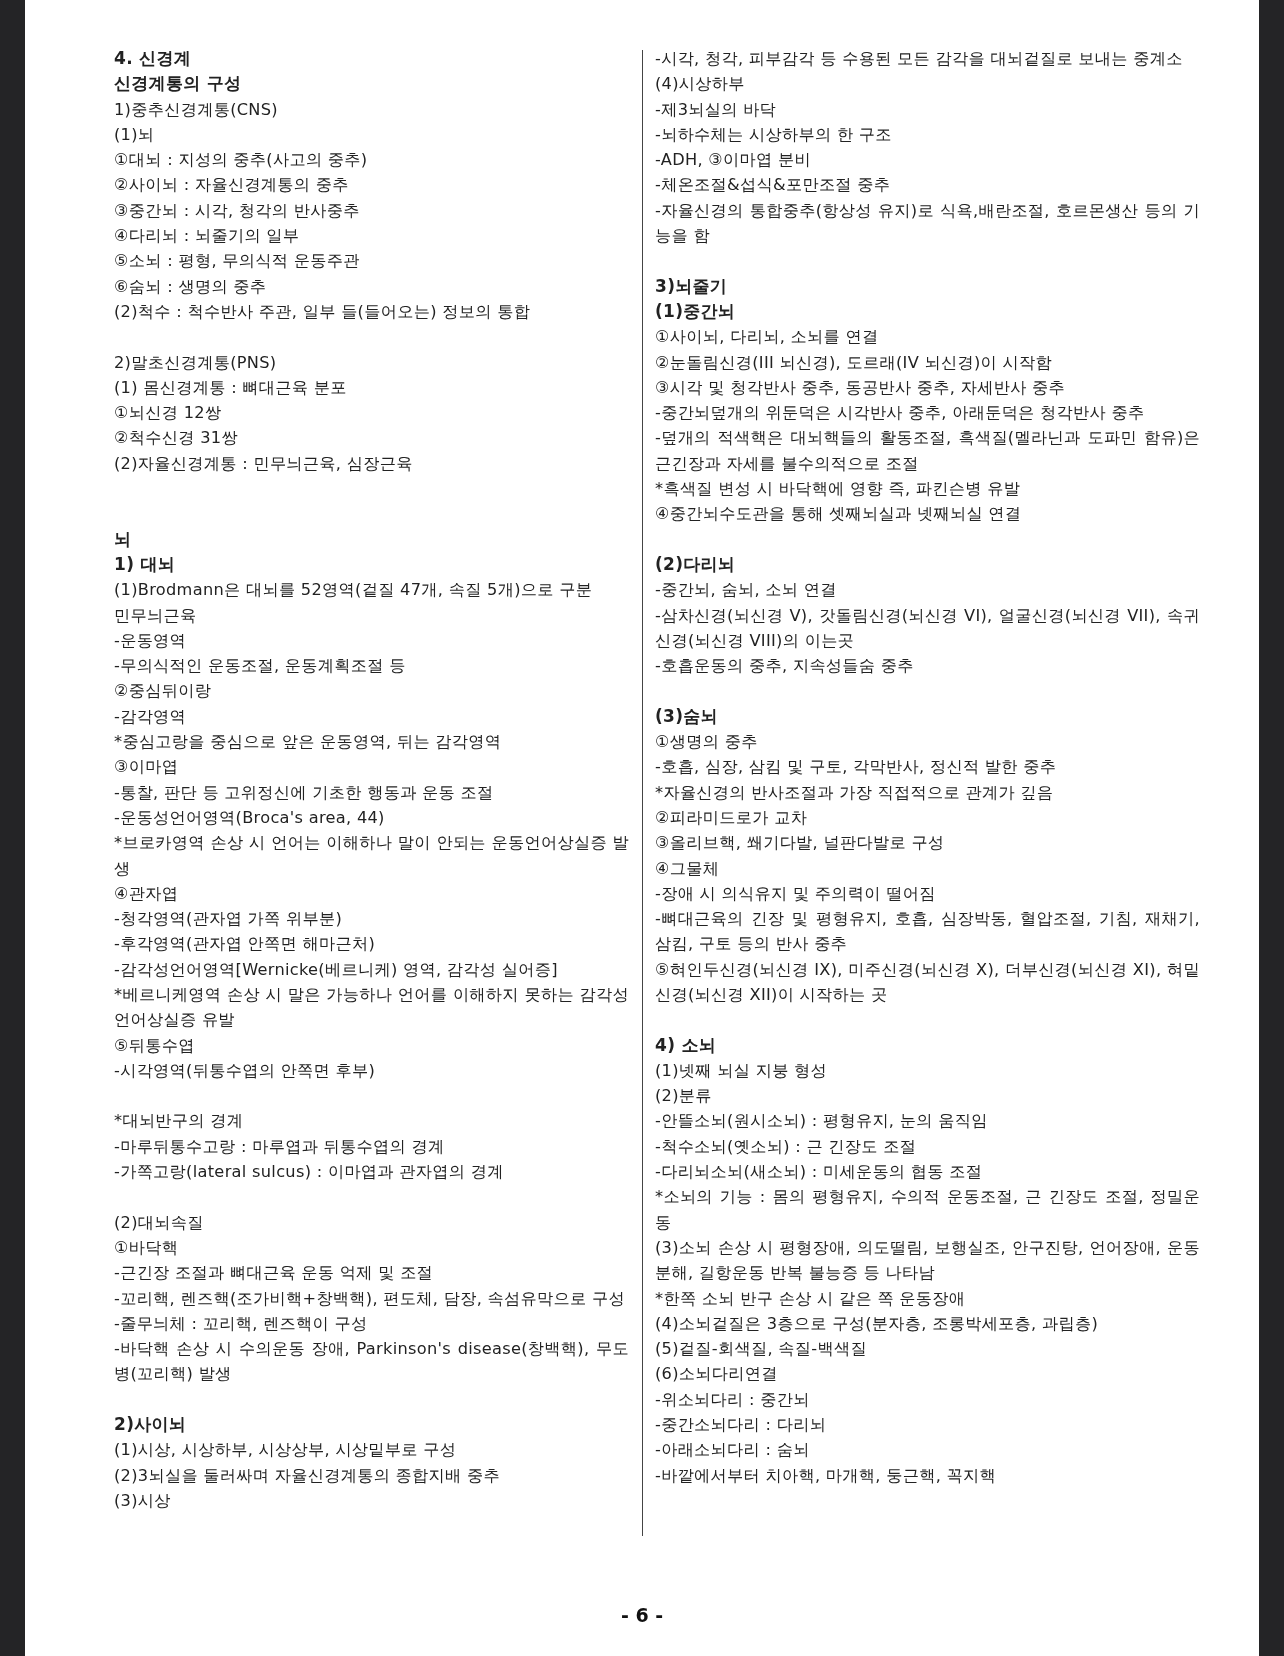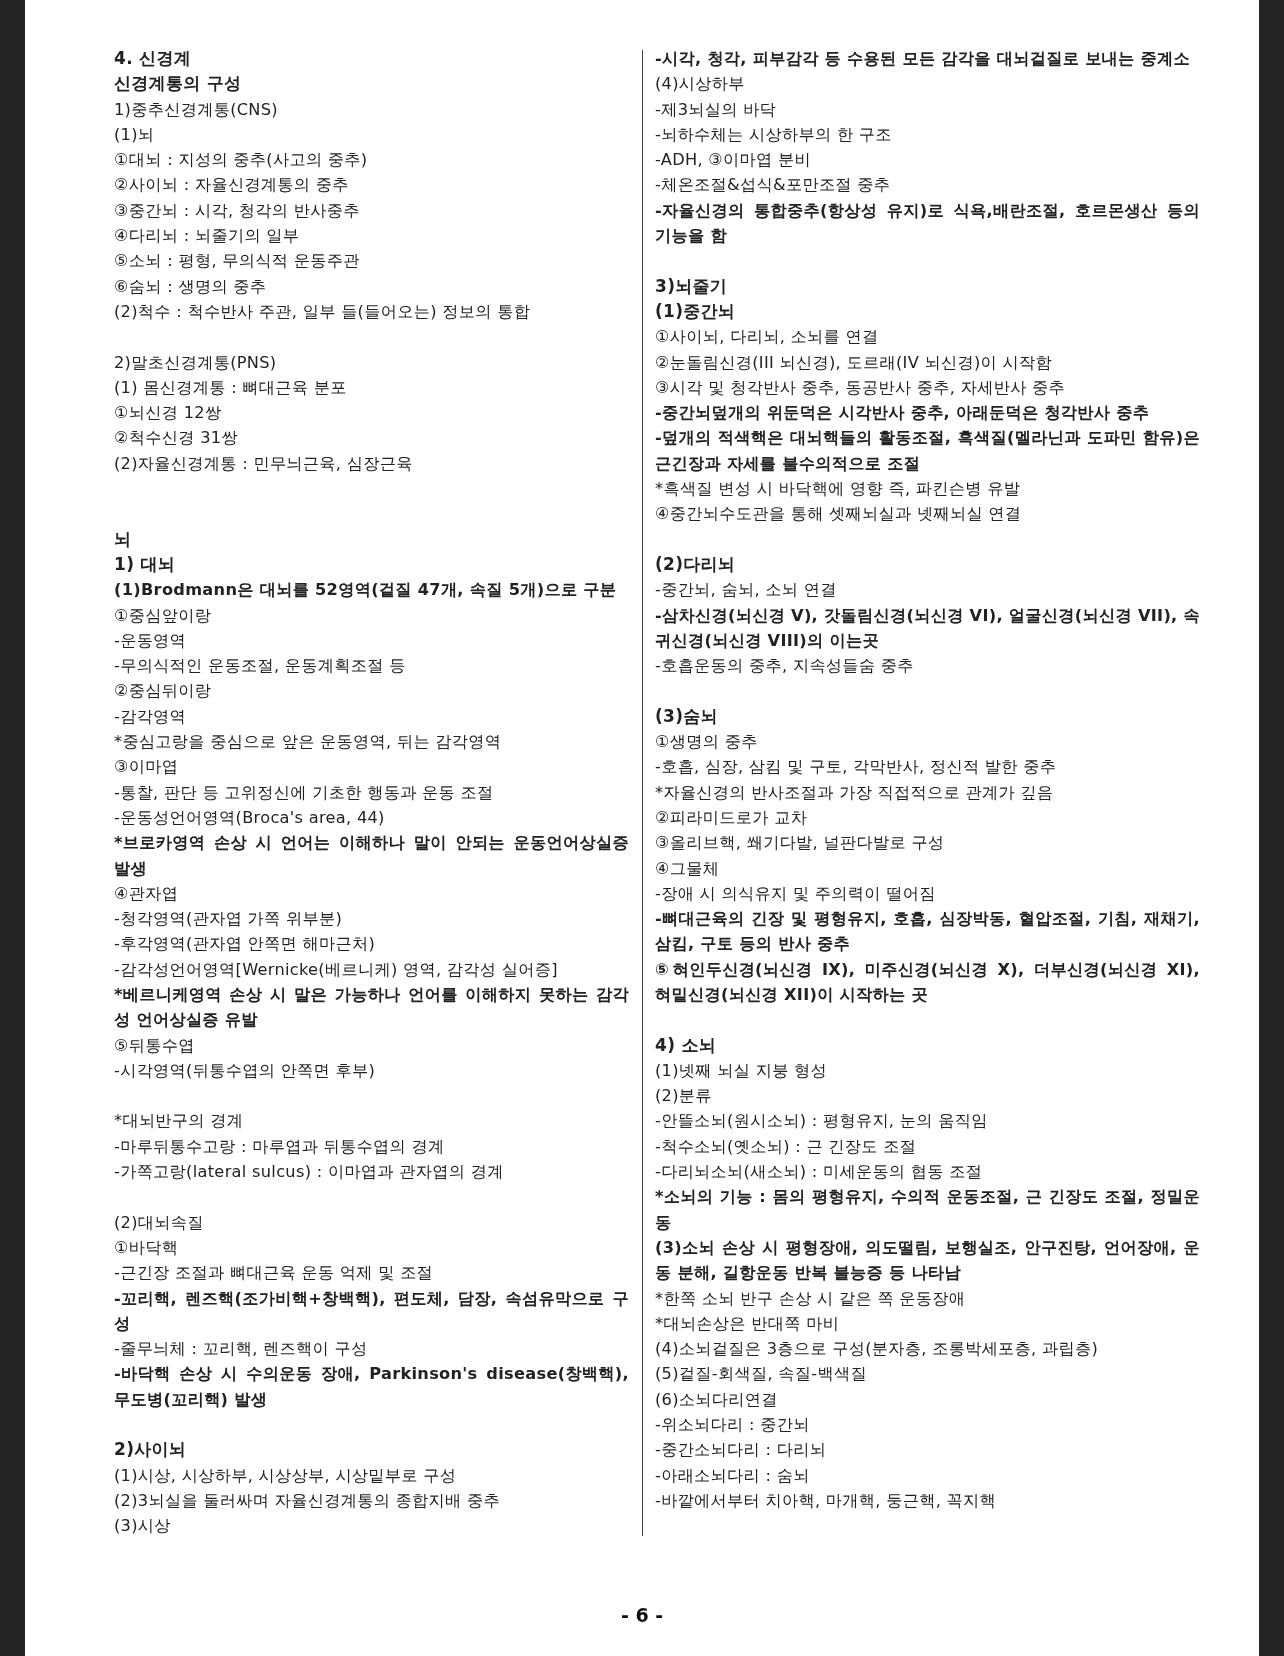--- a/index.html
+++ b/index.html
@@ -25,21 +25,21 @@
   }
   .col.left { left: 89px; width: 515px; }
   .col.right { left: 630px; width: 545px; top: 46px; }
   .divider {
     position: absolute;
     left: 617px; top: 50px;
     width: 1px; height: 1486px;
     background: #444;
   }
   .line { white-space: nowrap; overflow: visible; }
-  .line.wrap { white-space: normal; text-align: justify; text-align-last: left; font-weight: bold; }
+  .line.wrap { white-space: normal; text-align: justify; text-align-last: left; }
   .h1 { font-weight: bold; font-size: 17px; }
   .gap { height: 25.3px; }
   .pagenum {
     position: absolute;
     left: 0; width: 1234px;
     top: 1604px;
     text-align: center;
     font-family: "DejaVu Sans", sans-serif;
     font-weight: bold;
     font-size: 19px;
@@ -67,21 +67,21 @@
     <div class="line">2)말초신경계통(PNS)</div>
     <div class="line">(1) 몸신경계통 : 뼈대근육 분포</div>
     <div class="line">①뇌신경 12쌍</div>
     <div class="line">②척수신경 31쌍</div>
     <div class="line">(2)자율신경계통 : 민무늬근육, 심장근육</div>
     <div class="gap"></div>
     <div class="gap"></div>
     <div class="line h1">뇌</div>
     <div class="line h1">1) 대뇌</div>
     <div class="line wrap">(1)Brodmann은 대뇌를 52영역(겉질 47개, 속질 5개)으로 구분</div>
-    <div class="line">①중심앞이랑</div>
+    <div class="line">민무늬근육</div>
     <div class="line">-운동영역</div>
     <div class="line">-무의식적인 운동조절, 운동계획조절 등</div>
     <div class="line">②중심뒤이랑</div>
     <div class="line">-감각영역</div>
     <div class="line">*중심고랑을 중심으로 앞은 운동영역, 뒤는 감각영역</div>
     <div class="line">③이마엽</div>
     <div class="line">-통찰, 판단 등 고위정신에 기초한 행동과 운동 조절</div>
     <div class="line">-운동성언어영역(Broca's area, 44)</div>
     <div class="line wrap">*브로카영역 손상 시 언어는 이해하나 말이 안되는 운동언어상실증 발생</div>
     <div class="line">④관자엽</div>
@@ -148,21 +148,20 @@
     <div class="gap"></div>
     <div class="line h1">4) 소뇌</div>
     <div class="line">(1)넷째 뇌실 지붕 형성</div>
     <div class="line">(2)분류</div>
     <div class="line">-안뜰소뇌(원시소뇌) : 평형유지, 눈의 움직임</div>
     <div class="line">-척수소뇌(옛소뇌) : 근 긴장도 조절</div>
     <div class="line">-다리뇌소뇌(새소뇌) : 미세운동의 협동 조절</div>
     <div class="line wrap">*소뇌의 기능 : 몸의 평형유지, 수의적 운동조절, 근 긴장도 조절, 정밀운동</div>
     <div class="line wrap">(3)소뇌 손상 시 평형장애, 의도떨림, 보행실조, 안구진탕, 언어장애, 운동 분해, 길항운동 반복 불능증 등 나타남</div>
     <div class="line">*한쪽 소뇌 반구 손상 시 같은 쪽 운동장애</div>
-    <div class="line">*대뇌손상은 반대쪽 마비</div>
     <div class="line">(4)소뇌겉질은 3층으로 구성(분자층, 조롱박세포층, 과립층)</div>
     <div class="line">(5)겉질-회색질, 속질-백색질</div>
     <div class="line">(6)소뇌다리연결</div>
     <div class="line">-위소뇌다리 : 중간뇌</div>
     <div class="line">-중간소뇌다리 : 다리뇌</div>
     <div class="line">-아래소뇌다리 : 숨뇌</div>
     <div class="line">-바깥에서부터 치아핵, 마개핵, 둥근핵, 꼭지핵</div>
   </div>
 
   <div class="pagenum">- 6 -</div>

